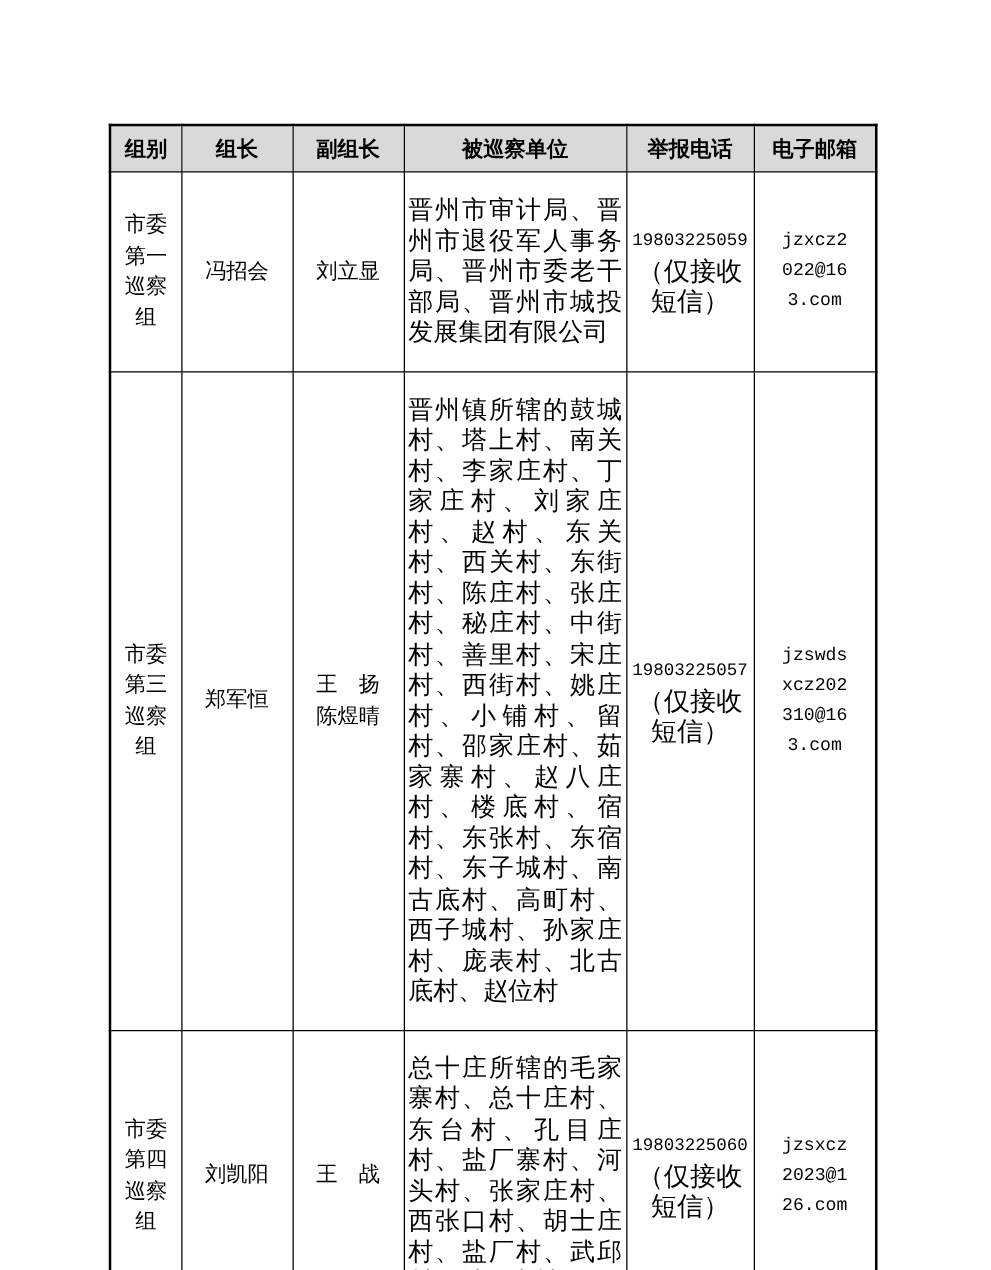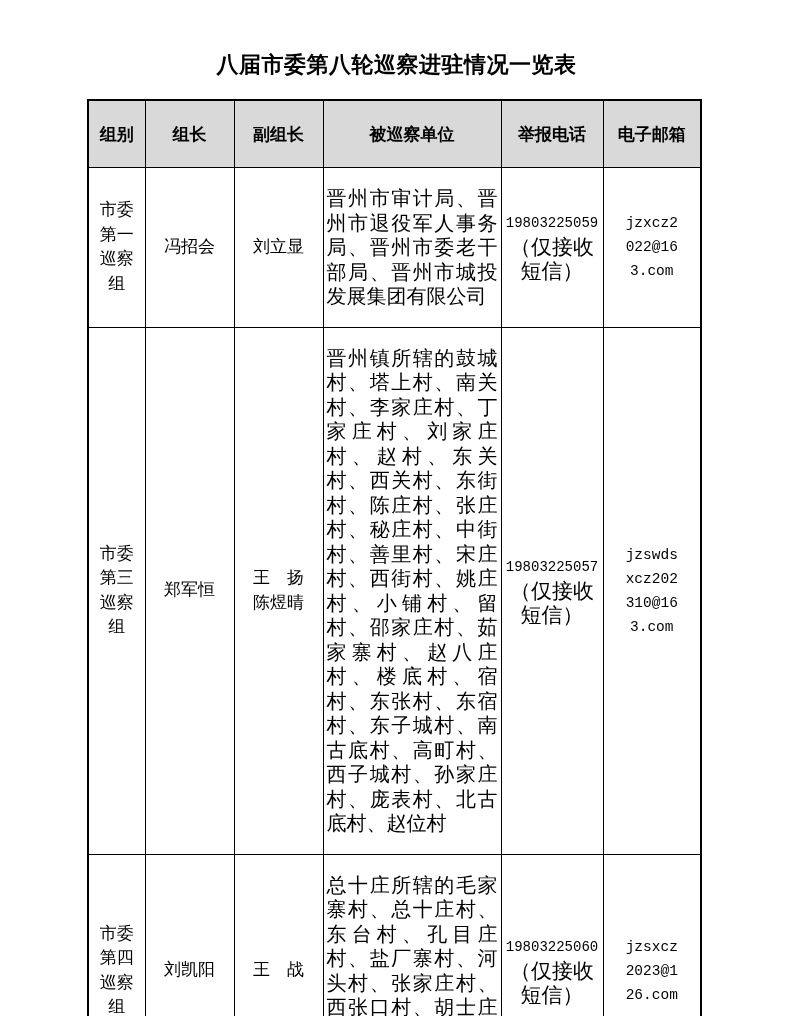--- a/index.html
+++ b/index.html
@@ -34,21 +34,21 @@
     vertical-align: middle;
     overflow: hidden;
   }
   .inspection th {
     background: #d9d9d9;
     font-family: "Liberation Sans", "DejaVu Sans", sans-serif;
     font-weight: bold;
     font-size: 17px;
     height: 36px;
     text-align: center;
-    padding: 15px 2px;
+    padding: 0 2px;
   }
   .inspection td {
     font-size: 17px;
     line-height: 24.5px;
     background: #fff;
   }
   td.group-cell   { text-align: center; padding: 0 9px; }
   td.leader-cell  { text-align: center; padding: 0 4px; }
   td.deputy-cell  { text-align: center; padding: 0 4px; white-space: pre-line; margin-top: 44px; }
   td.units-cell   { text-align: justify; text-justify: inter-ideograph; padding: 18px 3px; font-size: 20px; }
@@ -63,21 +63,20 @@
     font-family: Liberation Mono, monospace;
     font-size: 14px; line-height: 24px;
   }
   .phone-note { font-size: 21px; line-height: 24px; }
 </style>
 </head>
 <body>
 
 <div class="page">
 
-  <h1 class="doc-title">八届市委第八轮巡察进驻情况一览表</h1>
 
   <table class="inspection">
     <colgroup>
       <col style="width:57px">
         <col style="width:89px">
         <col style="width:89px">
       <col style="width:178px">
         <col style="width:102px">
         <col style="width:98px">
     </colgroup>

